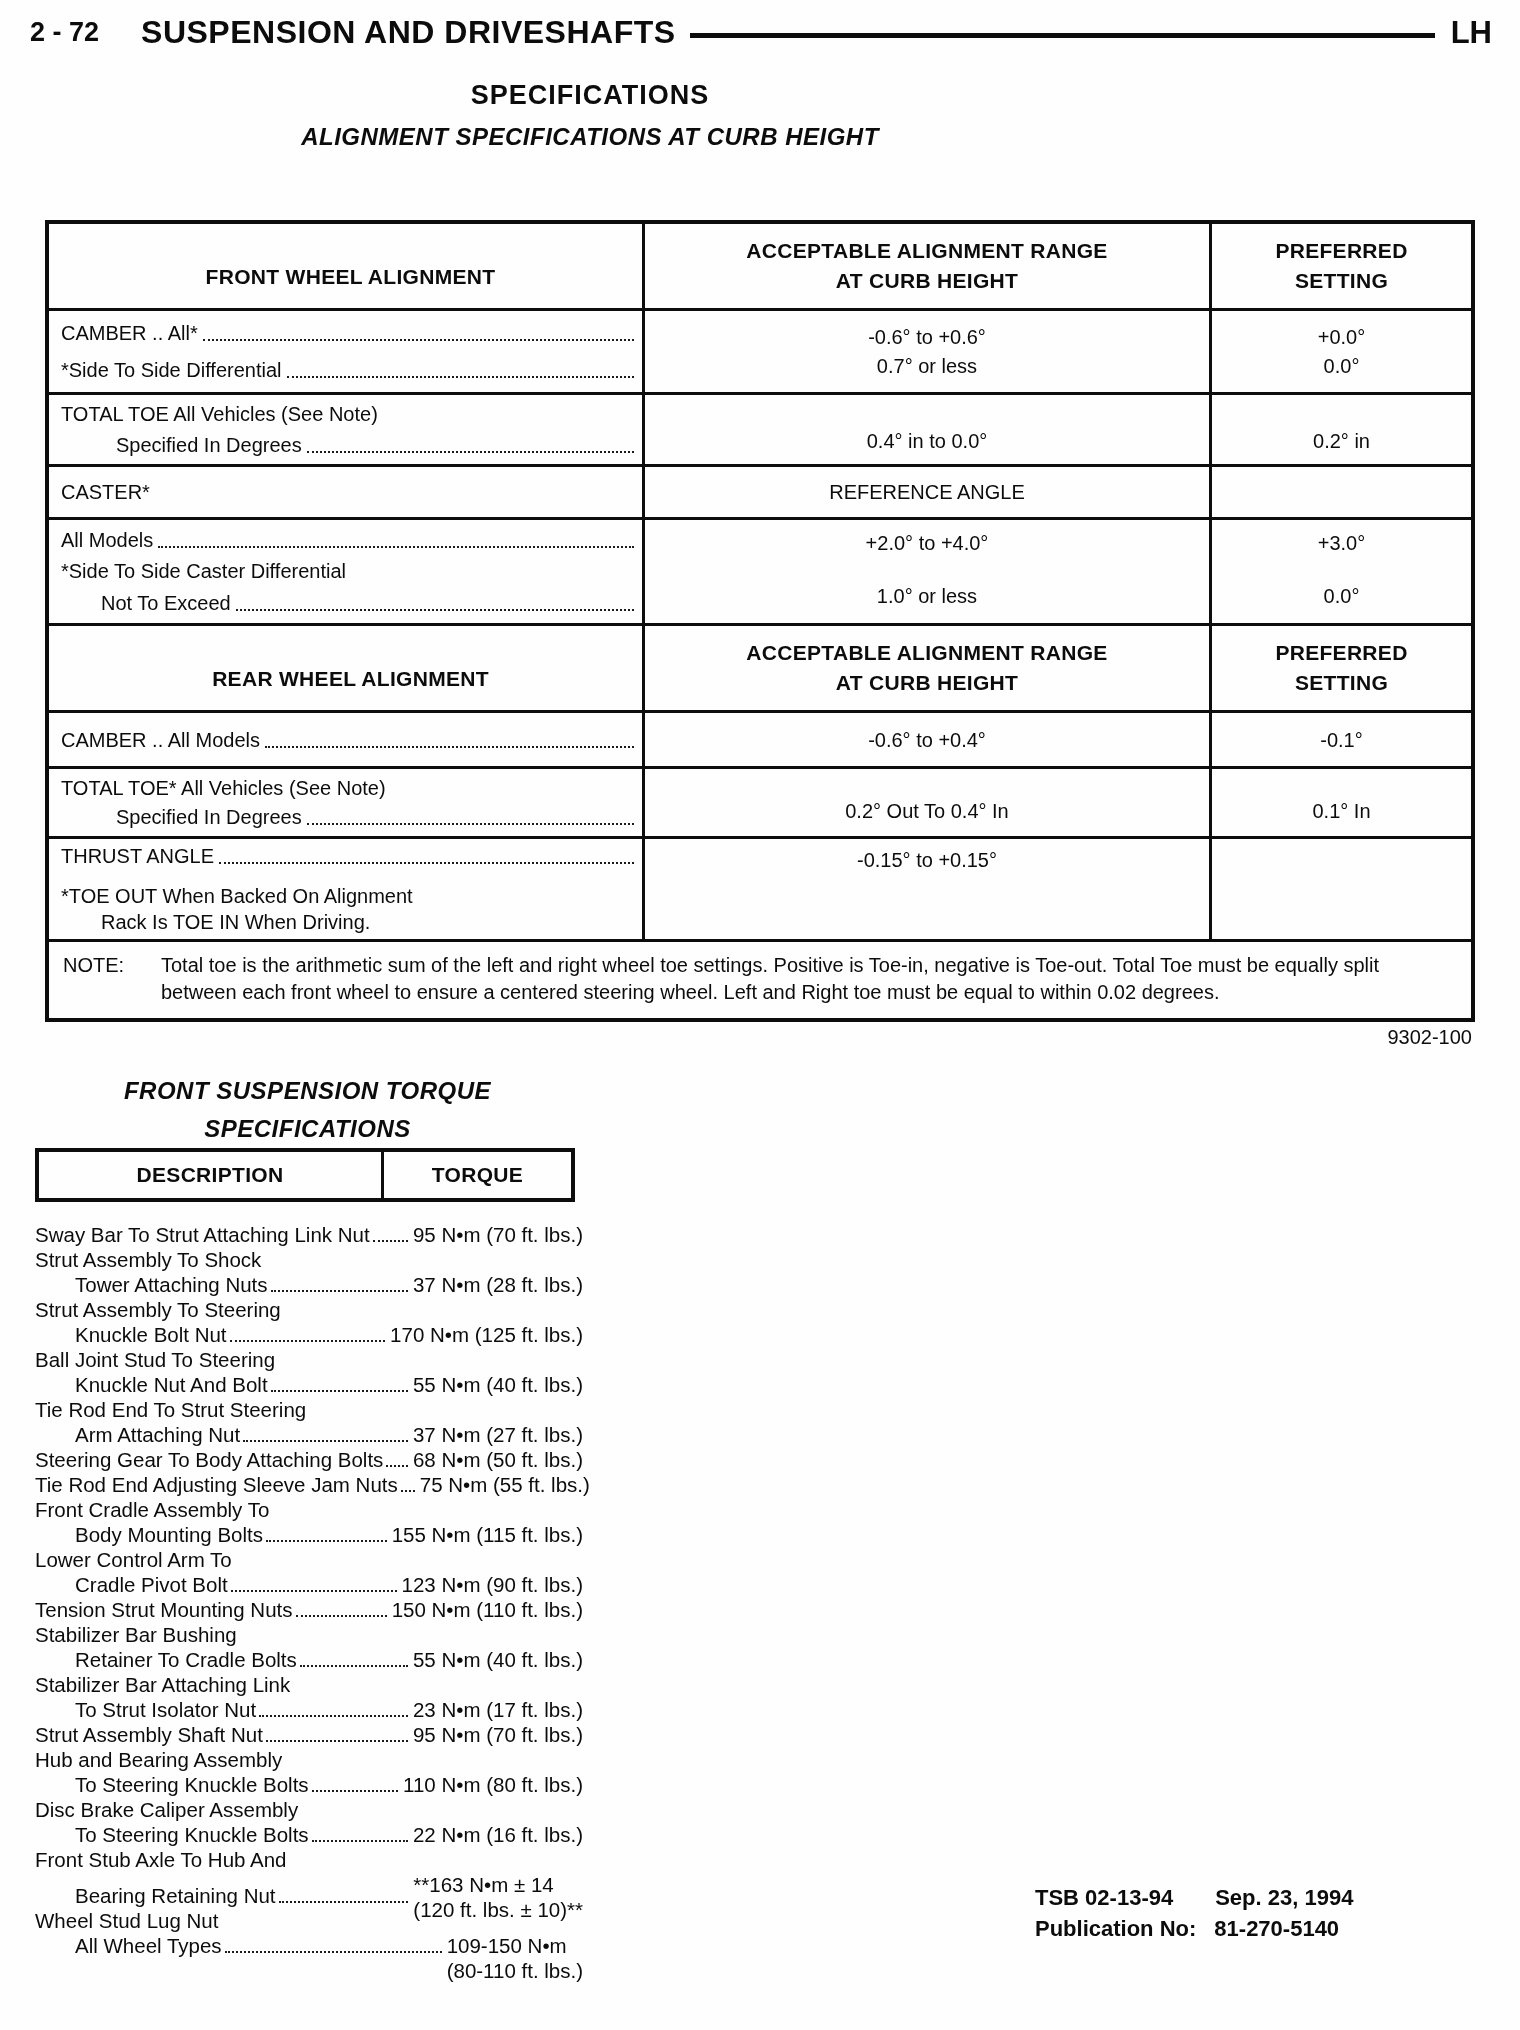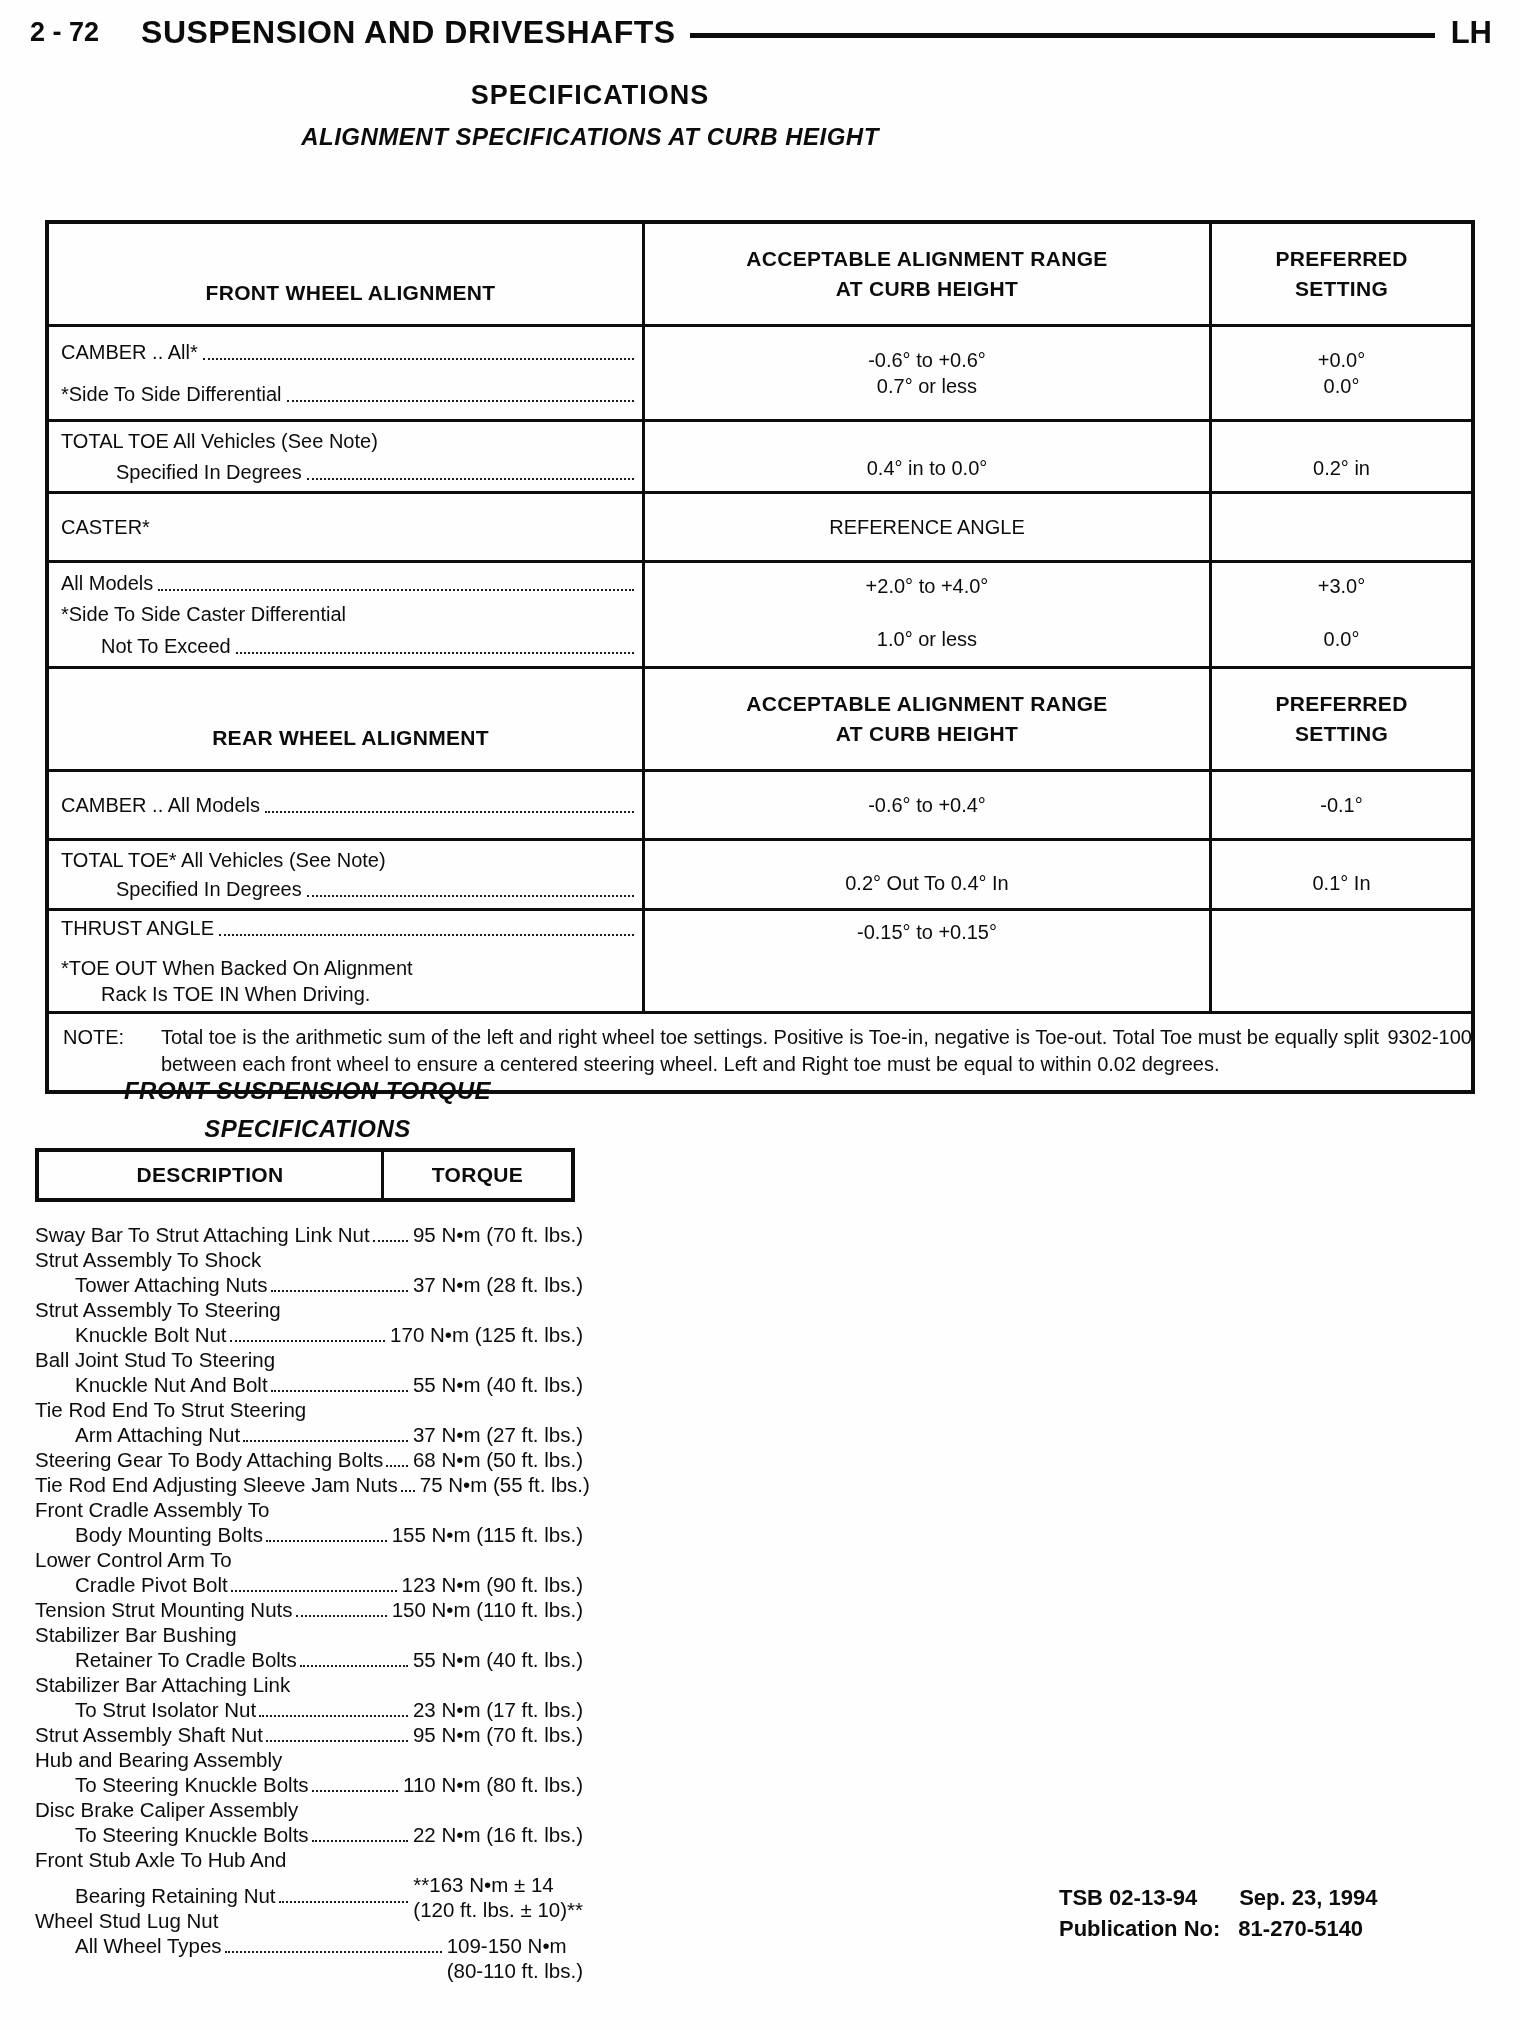--- a/index.html
+++ b/index.html
@@ -17,21 +17,21 @@
   
   .title-area { position:absolute; top:80px; left:0; width:1180px; text-align:center; }
   .main-title { font-size:27px; font-weight:bold; letter-spacing:1px; }
   .subtitle { font-size:24px; font-weight:bold; font-style:italic; margin-top:12px; letter-spacing:0.5px; }
 
   
   .align-table { position:absolute; top:220px; left:45px; width:1430px; border:4px solid #0d0d0d; background:#fefefe; }
   .blk { display:grid; grid-template-columns:593px 567px 1fr; border-top:3px solid #0d0d0d; }
   .blk:first-child { border-top:none; }
   .c1 { display:flex; flex-direction:column; justify-content:space-around; padding:4px 2px 4px 12px; }
-  .c2, .c3 { border-left:3px solid #0d0d0d; display:flex; flex-direction:column; justify-content:space-around; align-items:center; text-align:center; padding:20px 6px; }
+  .c2, .c3 { border-left:3px solid #0d0d0d; display:flex; flex-direction:column; justify-content:space-around; align-items:center; text-align:center; padding:12px 6px; }
   .lline { display:flex; align-items:flex-end; font-size:20px; line-height:26px; }
   .leader { flex:1; border-bottom:2px dotted #1b1b1b; margin:0 6px 5px 5px; min-width:14px; }
   .indent1 { padding-left:55px; }
   .indent2 { padding-left:40px; }
   .cellv { font-size:20px; line-height:26px; }
   .hcell { font-size:21px; font-weight:bold; line-height:30px; letter-spacing:0.3px; }
   .blk-fronthead, .blk-rearhead { min-height:78px; }
   .blk-fronthead .c1, .blk-rearhead .c1 { justify-content:flex-end; align-items:center; text-align:center; padding-bottom:16px; }
   .blk-a { min-height:84px; }
   .blk-b { min-height:72px; }
@@ -62,21 +62,21 @@
   .torque-rows { position:absolute; top:1222px; left:35px; width:548px; }
   .torque-row { }
   .tq-line { display:flex; align-items:flex-end; font-size:20.5px; line-height:25px; }
   .tq-line .leader { margin:0 5px 5px 3px; }
   .tq-label { white-space:nowrap; }
   .tq-value { white-space:nowrap; text-align:left; }
   .tq-value.vshift-straddle { margin-bottom:-14px; }
   .tq-value.vshift-below { margin-bottom:-25px; }
 
   
-  .footer-tsb { position:absolute; top:1882px; left:1059px; font-size:22px; font-weight:bold; line-height:31px; }
+  .footer-tsb { position:absolute; top:1882px; left:1035px; font-size:22px; font-weight:bold; line-height:31px; }
   .tsb-line span { display:inline-block; }
   .tsb-gap { width:42px; }
   .pub-gap { width:18px; }
 </style>
 </head>
 <body>
 
 <div class="page">
 
   <header class="page-header">

